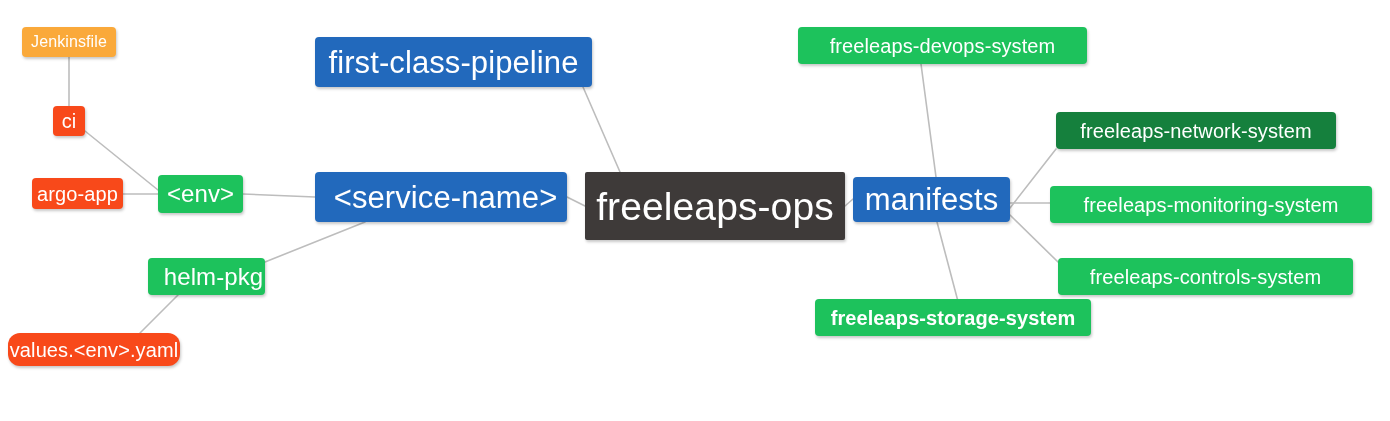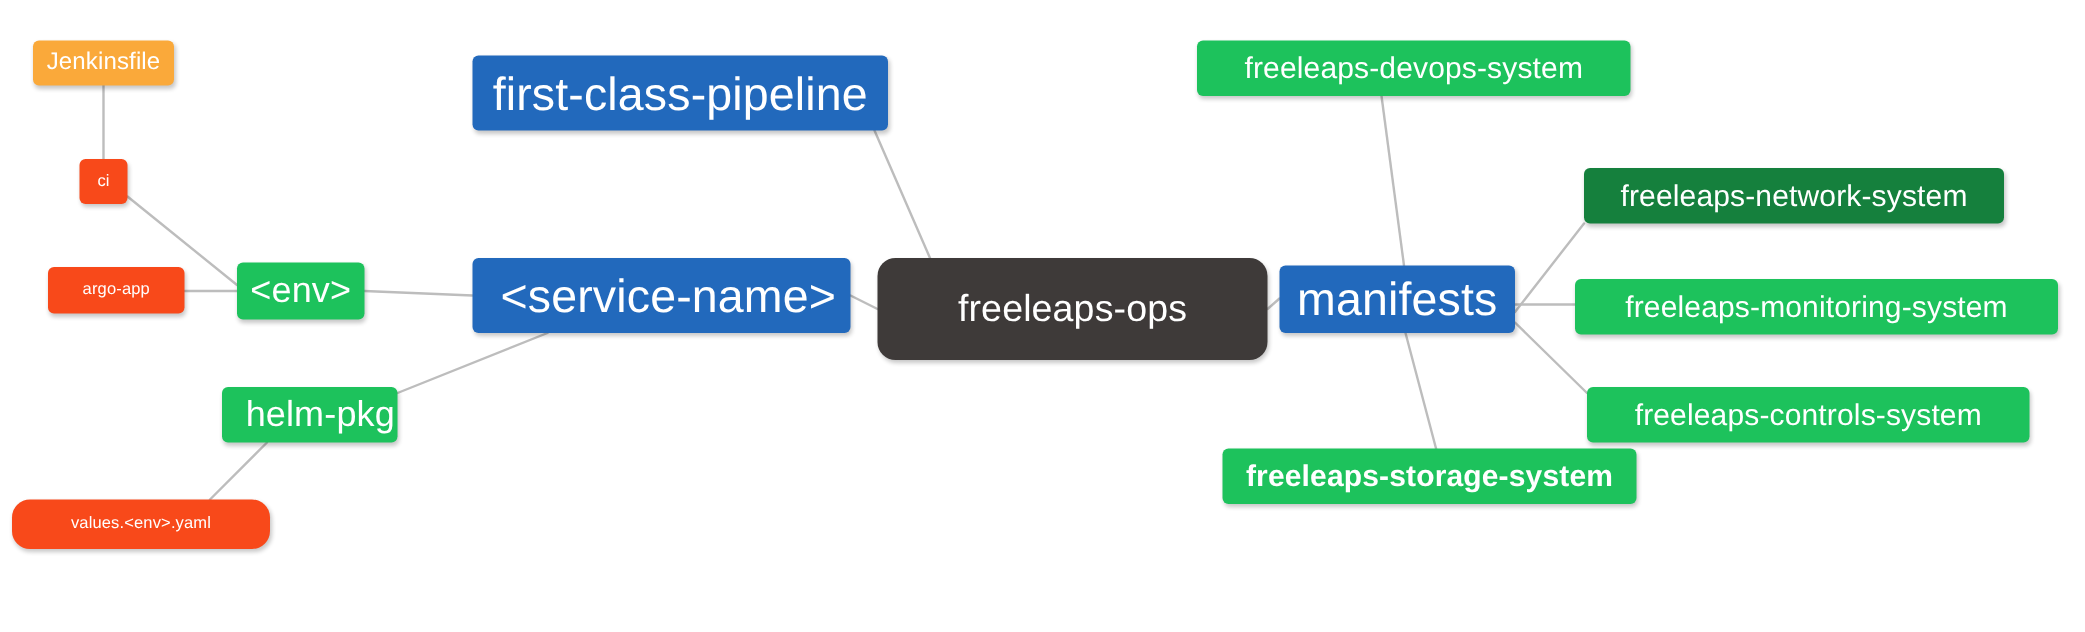--- a/index.html
+++ b/index.html
@@ -35,25 +35,25 @@
     justify-content: center;
     color: #ffffff;
     border-radius: 4px;
     white-space: nowrap;
     line-height: 1;
     letter-spacing: 0.1px;
     box-shadow: 1px 2px 3px rgba(0,0,0,0.22);
     padding: 0 10px;
     z-index: 2;
   }
-  .lvl-root  { font-size: 25px; border-radius: 12px; }
+  .lvl-root  { font-size: 39px; border-radius: 2px; }
   .lvl-1     { font-size: 31px; }
   .lvl-2     { font-size: 24px; }
   .lvl-3     { font-size: 20px; }
-  .lvl-4     { font-size: 11px; }
+  .lvl-4     { font-size: 20px; }
   .lvl-5     { font-size: 16px; }
 </style>
 </head>
 <body>
 
 <div id="canvas">
   <svg id="edges" viewBox="0 0 1390 421" width="1390" height="421">
       <line x1="585" y1="206" x2="567" y2="197" stroke="#bdbdbd" stroke-width="1.6" stroke-linecap="round"></line>
       <line x1="845" y1="206" x2="853" y2="199" stroke="#bdbdbd" stroke-width="1.6" stroke-linecap="round"></line>
       <line x1="620" y1="172" x2="583" y2="87" stroke="#bdbdbd" stroke-width="1.6" stroke-linecap="round"></line>

